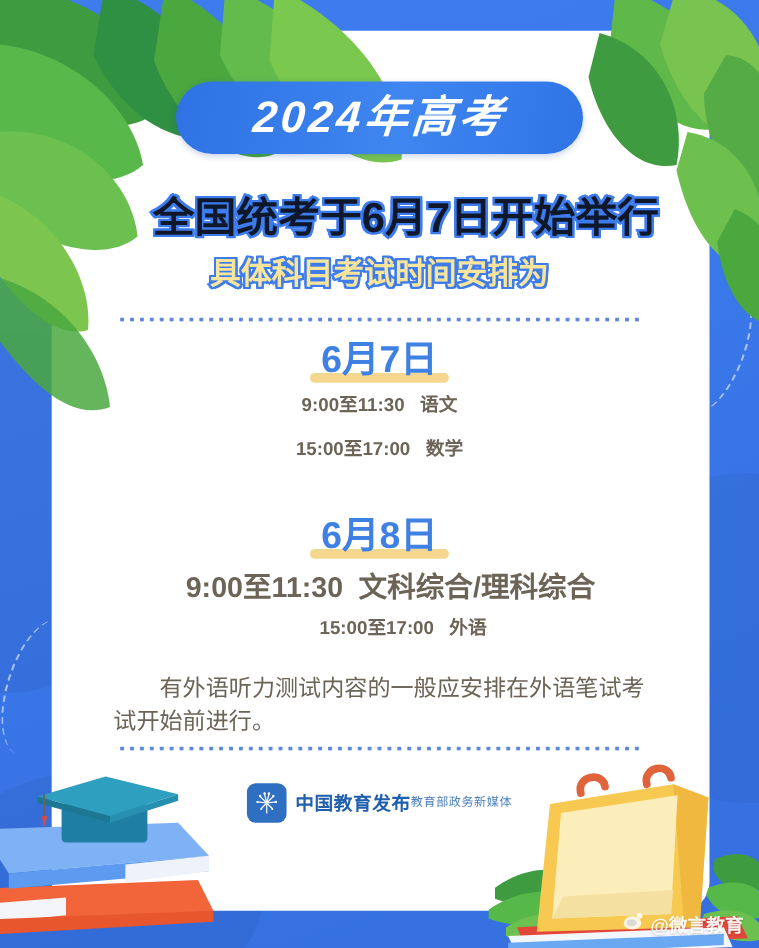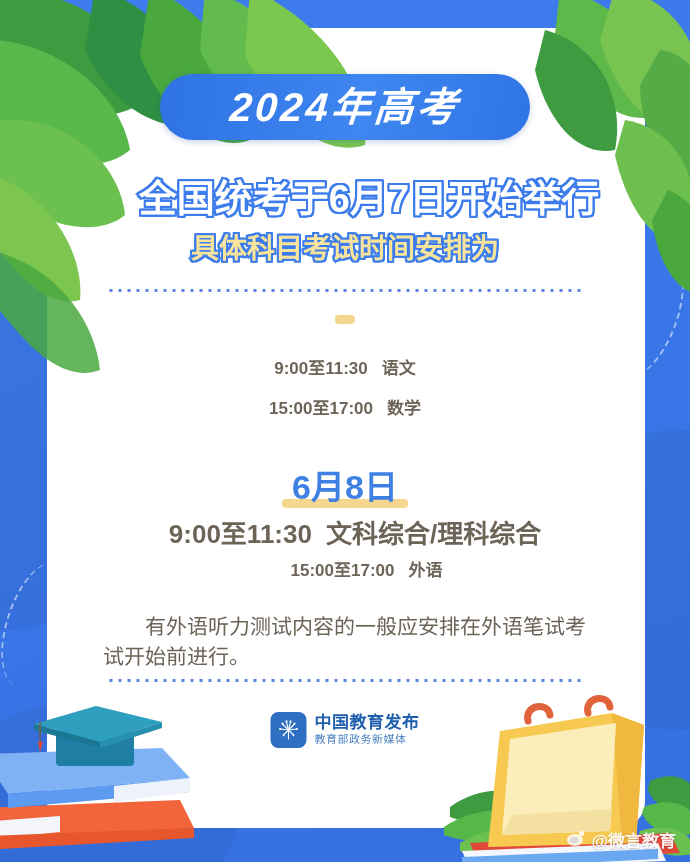--- a/index.html
+++ b/index.html
@@ -85,21 +85,21 @@
     white-space: nowrap;
     transform: skewX(-4deg);
   }
 
   
   .headline {
     position: absolute;
     left: 0; right: 0;
     top: 178px;
     text-align: center;
-    color: #ffffff;
+    color: #0f172a;
     font-size: 38px;
     font-weight: bold;
     line-height: 1.12;
     white-space: nowrap;
     -webkit-text-stroke: 4px #3d7cec;
     paint-order: stroke fill;
     text-shadow:
       2px 0 0 #3d7cec, -2px 0 0 #3d7cec,
       0 2px 0 #3d7cec, 0 -2px 0 #3d7cec,
       2px 2px 0 #3d7cec, -2px -2px 0 #3d7cec,
@@ -214,21 +214,21 @@
   .logo-mark {
     width: 36px;
     height: 36px;
     border-radius: 8px;
     background: #2f6fc2;
     display: flex;
     align-items: center;
     justify-content: center;
     flex: 0 0 auto;
   }
-  .logo-text { display: flex; flex-direction: column; line-height: 1; }
+  .logo-text { display: flex; flex-direction: row; line-height: 1; }
   .logo-main {
     color: #1f5fae;
     font-size: 17px;
     font-weight: bold;
     letter-spacing: .5px;
     white-space: nowrap;
   }
   .logo-sub {
     color: #4a7fbd;
     font-size: 11px;
@@ -304,20 +304,21 @@
   </div>
 
   <div class="headline">全国统考于6月7日开始举行</div>
   <div class="subheadline">具体科目考试时间安排为</div>
 
   <div class="dotted top"></div>
 
   <div class="day-head d7">
     <span class="inner">
       <span class="underline"></span>
+      <span class="label">6月7日</span>
     </span>
   </div>
   <div class="row r1">
     <span>9:00至11:30</span><span class="gap"></span><span>语文</span>
   </div>
   <div class="row r2">
     <span>15:00至17:00</span><span class="gap"></span><span>数学</span>
   </div>
 
   <div class="day-head d8">

